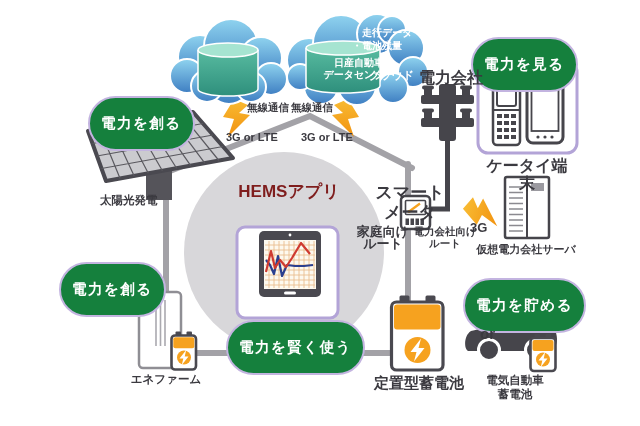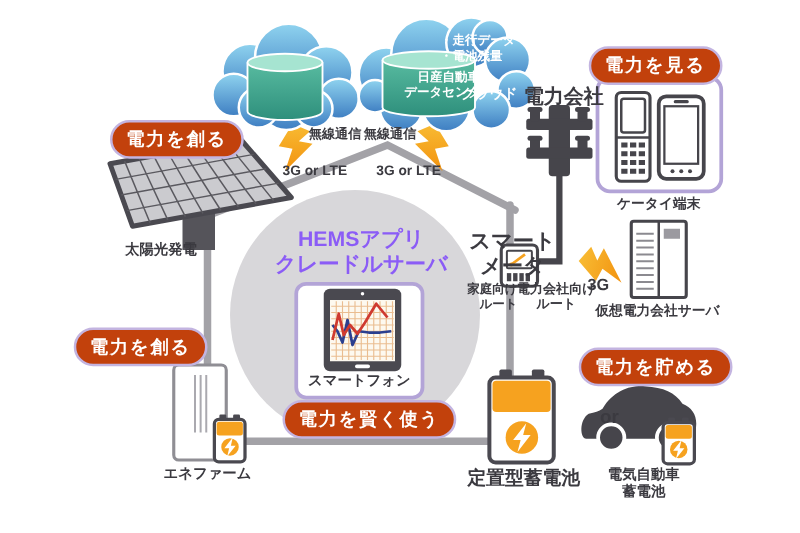--- a/index.html
+++ b/index.html
@@ -9,22 +9,22 @@
   }
   #art{position:absolute;left:0;top:0;width:640px;height:426px;}
   .lbl{
     position:absolute;font-weight:bold;color:#3b3a40;line-height:1.15;
     white-space:nowrap;
   }
   .lbl span{display:block;}
   .center{text-align:center;white-space:normal;}
   .white{color:#fff;}
   .badge{
-    position:absolute;background:#c2410c;color:#fff;font-weight:bold;
-    border:2px solid #c3b4e0;border-radius:999px;padding:4px 11px;
+    position:absolute;background:#15803d;color:#fff;font-weight:bold;
+    border:2px solid #c3b4e0;border-radius:999px;padding:16px 11px;
     font-size:14.5px;letter-spacing:1.5px;white-space:nowrap;
   }
 </style>
 </head>
 <body>
 
 <div id="stage">
 
 <svg id="art" viewBox="0 0 640 426">
   <defs>
@@ -235,37 +235,35 @@
 
 <div class="lbl" style="left:247px;top:101px;font-size:10.5px;">無線通信</div>
 <div class="lbl" style="left:291px;top:101px;font-size:10.5px;">無線通信</div>
 <div class="lbl" style="left:226px;top:131px;font-size:11px;">3G or LTE</div>
 <div class="lbl" style="left:301px;top:131px;font-size:11px;">3G or LTE</div>
 <div class="lbl" style="left:470px;top:221px;font-size:13px;">3G</div>
 
 <div class="lbl" style="left:419px;top:69px;font-size:16px;">電力会社</div>
 <div class="lbl center" style="left:370px;top:183px;width:80px;font-size:17px;">スマートメータ</div>
 
-<div class="lbl center" style="left:352px;top:226px;width:62px;font-size:10px;line-height:11.5px;text-align:right;">
+<div class="lbl center" style="left:352px;top:226px;width:62px;font-size:13px;line-height:11.5px;">
   <span>家庭向け</span>
   <span>ルート</span>
 </div>
 <div class="lbl center" style="left:407px;top:226px;width:76px;font-size:10.5px;line-height:11.5px;">
   <span>電力会社向け</span>
   <span>ルート</span>
 </div>
 
-<div class="lbl center" style="left:486px;top:157px;width:82px;font-size:11px;">ケータイ端末</div>
+<div class="lbl center" style="left:486px;top:157px;width:82px;font-size:16px;">ケータイ端末</div>
 <div class="lbl center" style="left:468px;top:243px;width:116px;font-size:11px;">仮想電力会社サーバ</div>
 
-<div class="lbl center" style="left:204px;top:182px;width:170px;font-size:17px;line-height:19.5px;color:#8b5cf6;text-align:center;">
+<div class="lbl center" style="left:204px;top:182px;width:170px;font-size:17px;line-height:19.5px;color:#7f1d1d;text-align:center;">
   <span>HEMSアプリ</span>
-  <span>クレードルサーバ</span>
-</div>
-<div class="lbl center" style="left:238px;top:299px;width:99px;font-size:11.5px;">スマートフォン</div>
+</div>
 
 <div class="lbl" style="left:100px;top:194px;font-size:11.5px;">太陽光発電</div>
 <div class="lbl center" style="left:125px;top:373px;width:82px;font-size:11.5px;">エネファーム</div>
 <div class="lbl center" style="left:368px;top:374px;width:102px;font-size:15px;">定置型蓄電池</div>
 <div class="lbl" style="left:443px;top:325px;font-size:15px;padding-left:37px;">or</div>
 <div class="lbl center" style="left:474px;top:374px;width:82px;font-size:11.5px;line-height:13.5px;">
   <span>電気自動車</span>
   <span>蓄電池</span>
 </div>
 

